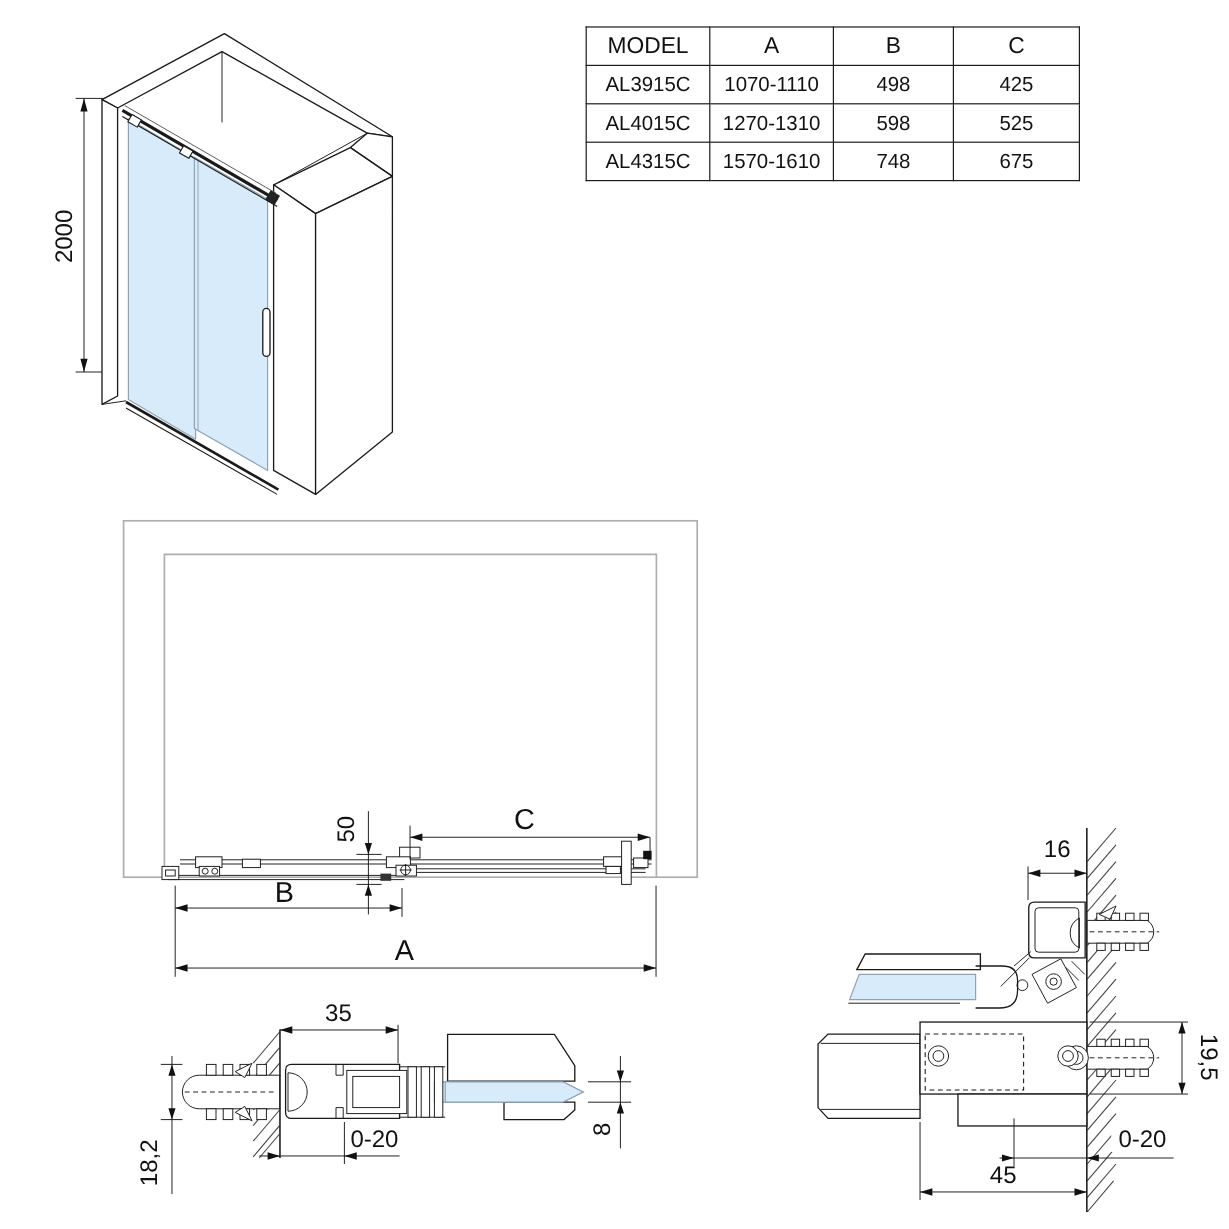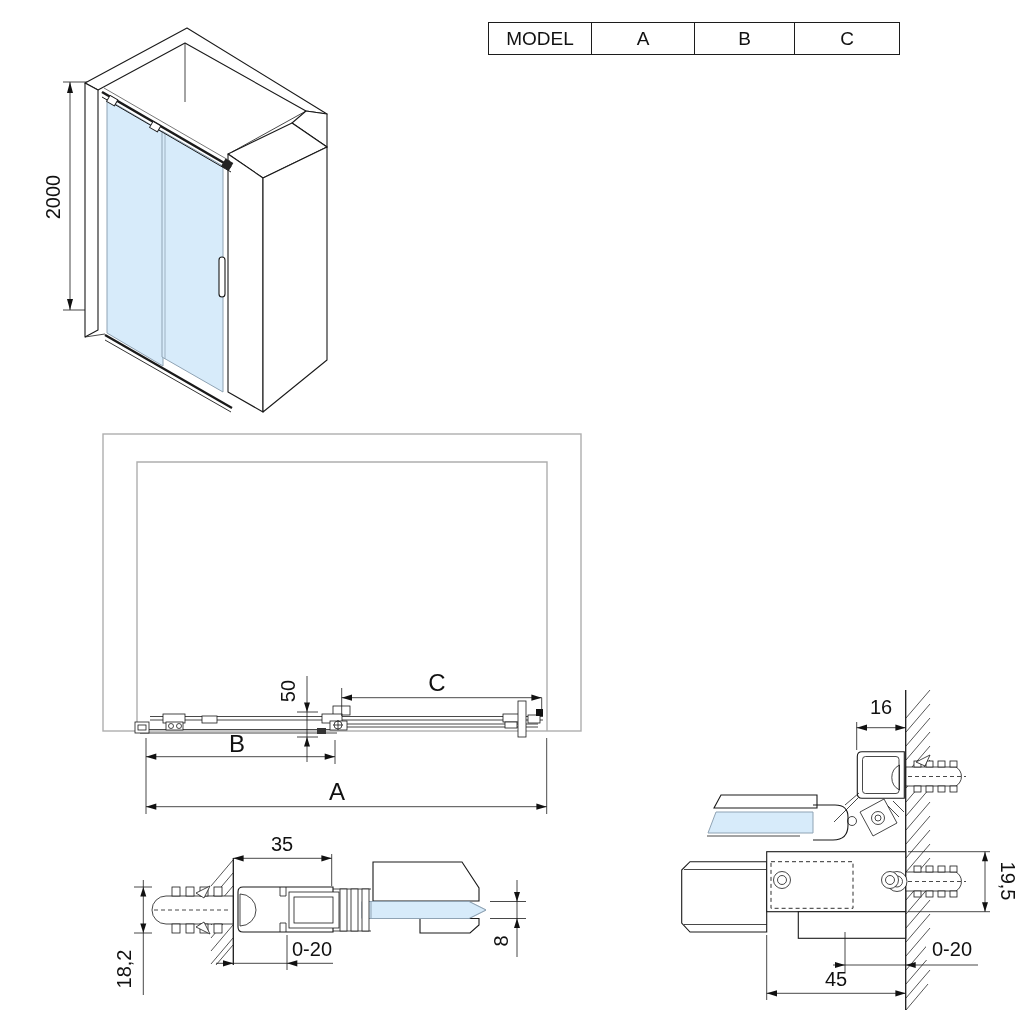--- a/index.html
+++ b/index.html
@@ -364,16 +364,34 @@
 <table id="spec-table">
   <thead>
     <tr>
       <th class="c0">MODEL</th>
       <th class="c1">A</th>
       <th class="c2">B</th>
       <th class="c3">C</th>
     </tr>
   </thead>
   <tbody>
+    <tr>
+      <td>AL3915C</td>
+      <td>1070-1110</td>
+      <td>498</td>
+      <td>425</td>
+    </tr>
+    <tr>
+      <td>AL4015C</td>
+      <td>1270-1310</td>
+      <td>598</td>
+      <td>525</td>
+    </tr>
+    <tr>
+      <td>AL4315C</td>
+      <td>1570-1610</td>
+      <td>748</td>
+      <td>675</td>
+    </tr>
   </tbody>
 </table>
 
 </div>
 
 </body></html>

